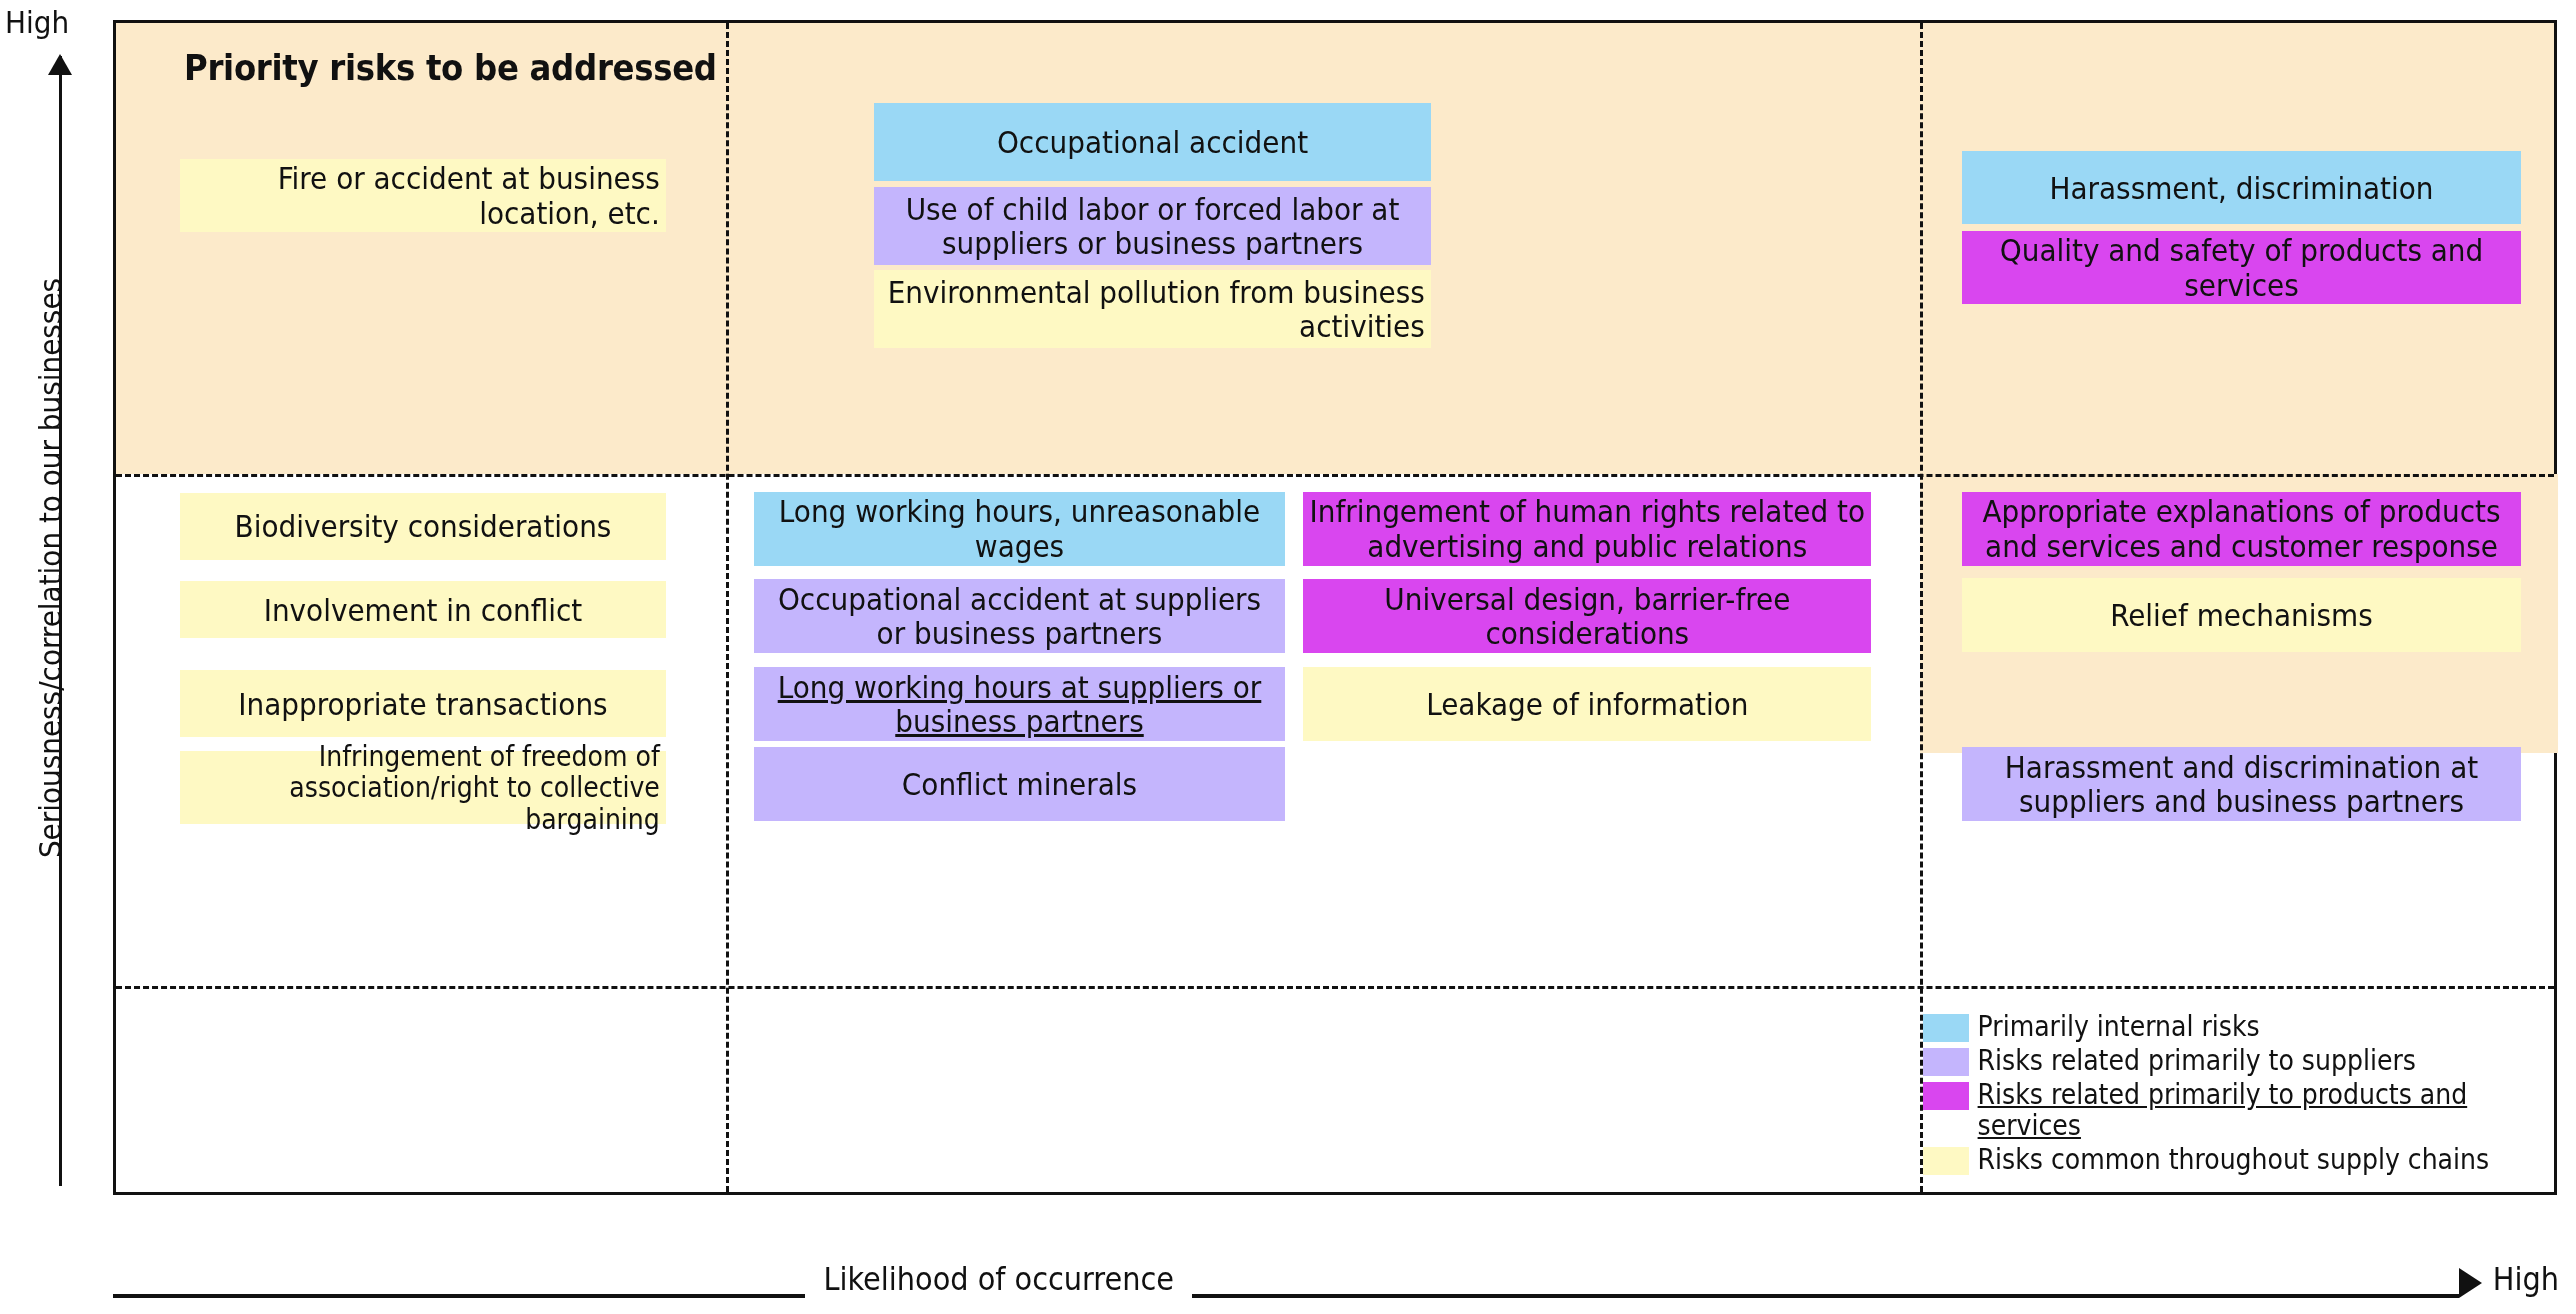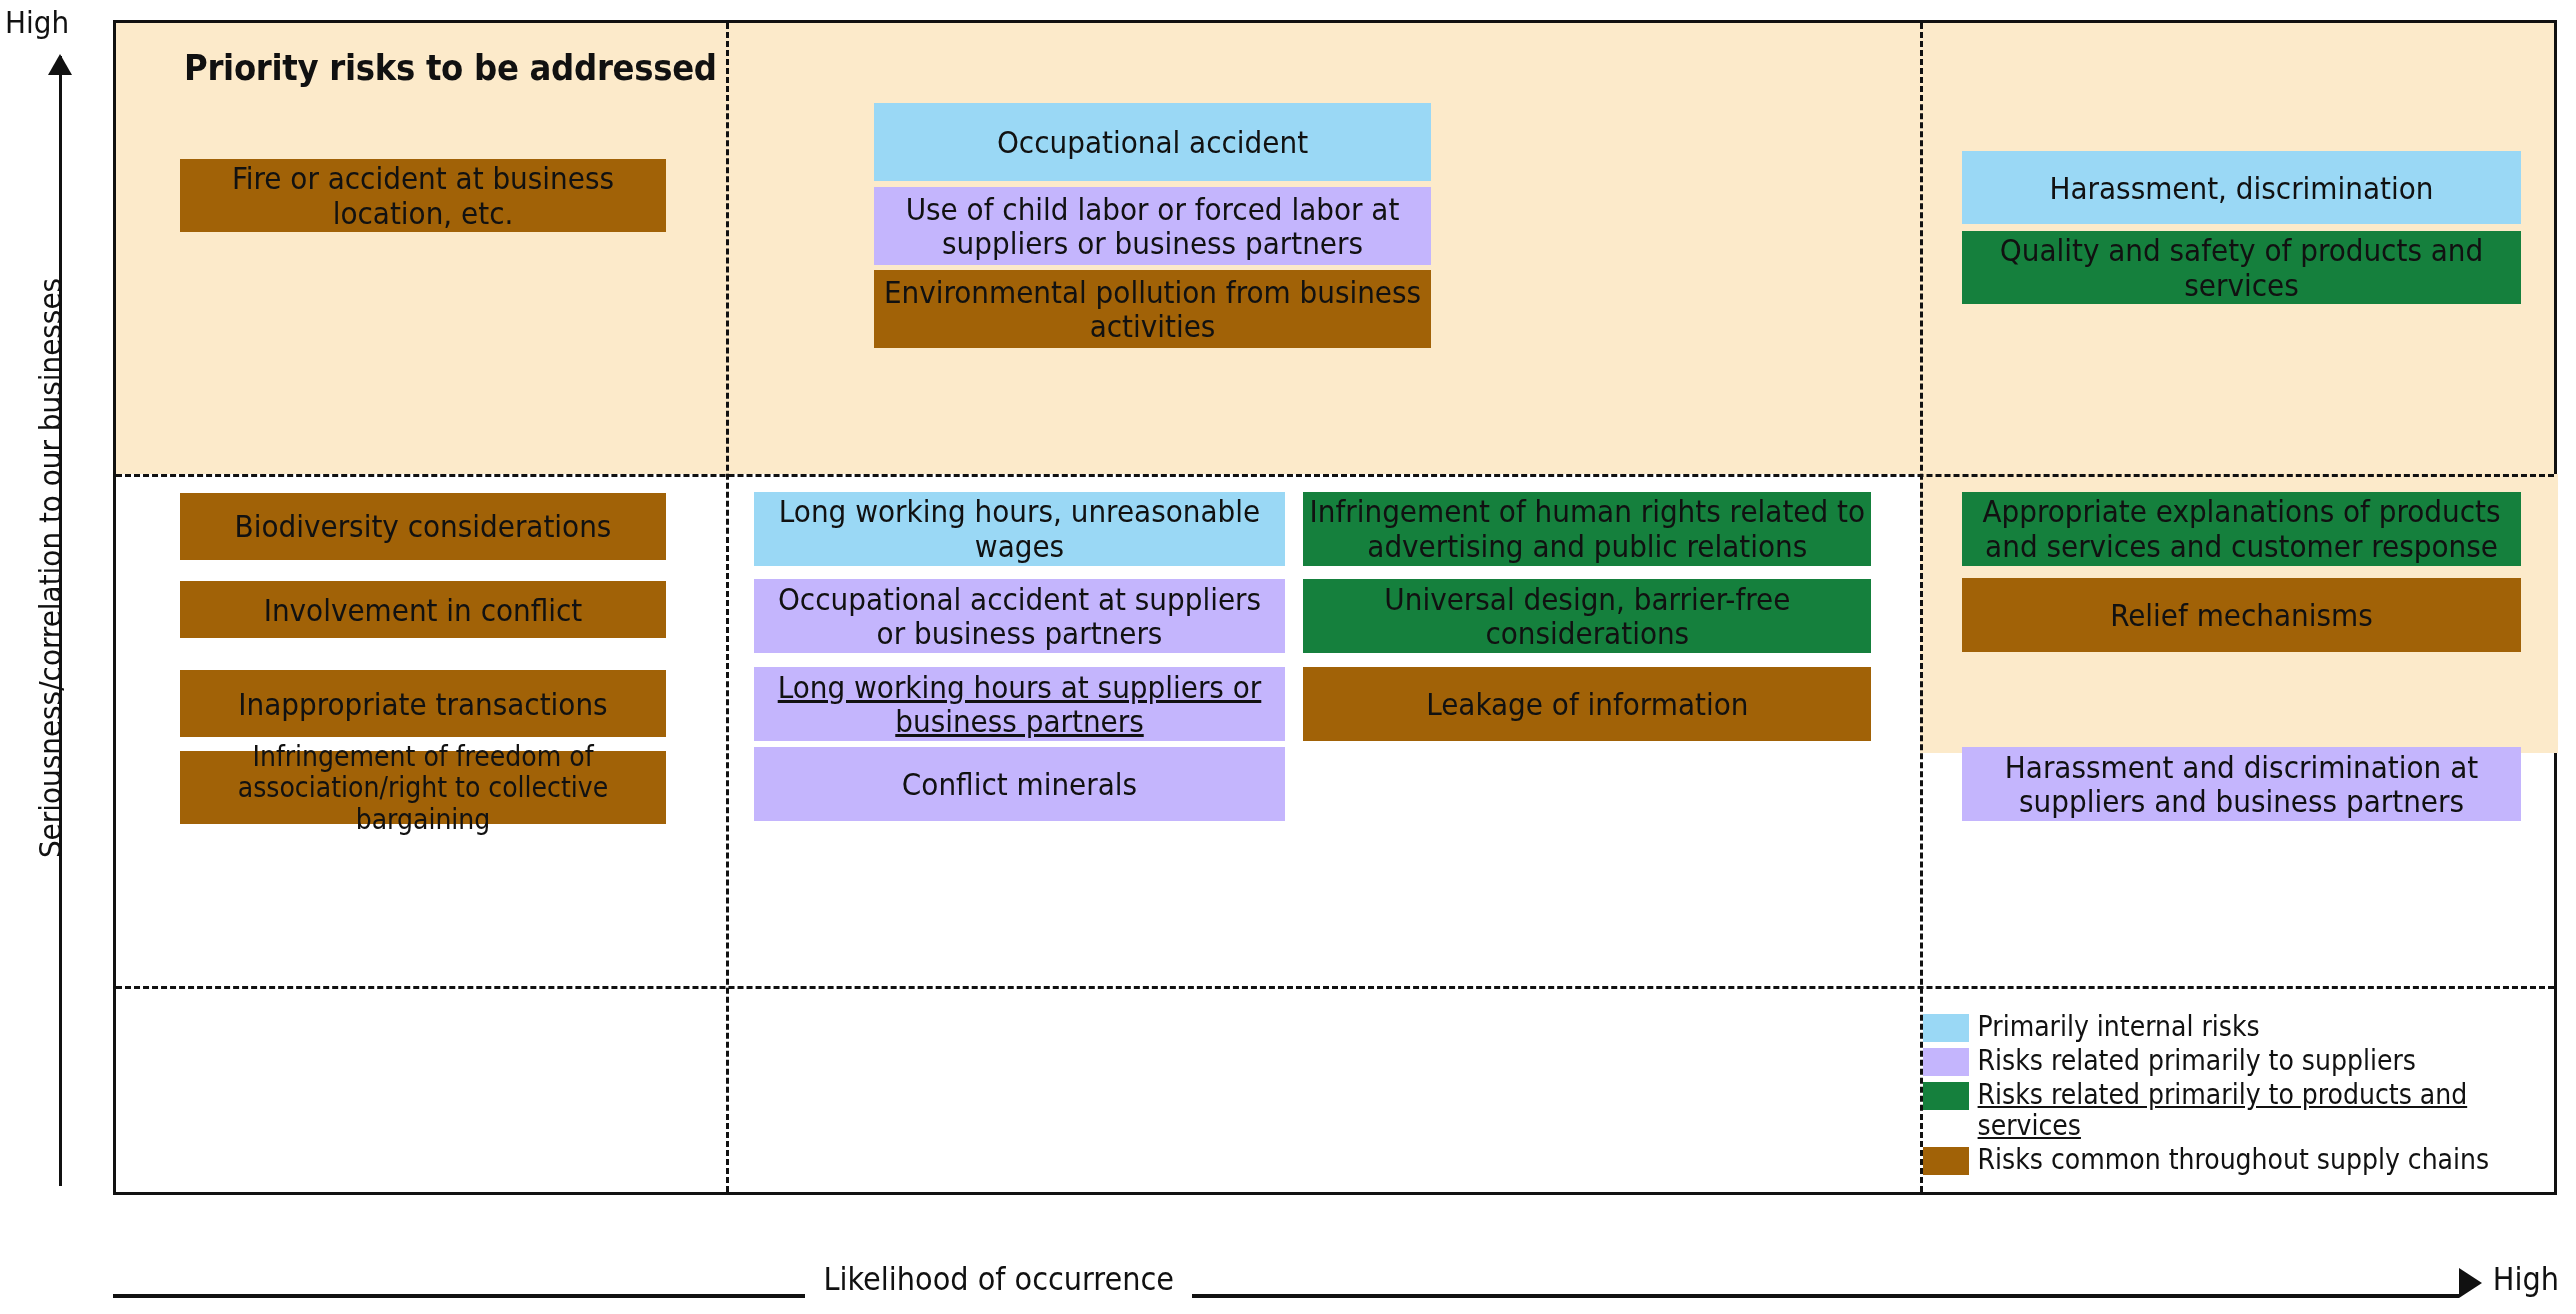--- a/index.html
+++ b/index.html
@@ -36,22 +36,22 @@
   .vdash{position:absolute;top:0;bottom:0;width:0;border-left:3.7px dashed #111;}
 
   
   .cell{position:absolute;box-sizing:border-box;}
 
   .box{box-sizing:border-box;display:flex;align-items:center;justify-content:center;
        text-align:center;color:#111;font-size:31px;line-height:1.12;padding:3.7px 6.2px;}
 
   .c-blue{background:#9AD8F5;}
   .c-green{background:#c4b5fd;}
-  .c-purple{background:#15803d;}
-  .c-orange{background:#a16207;}
+  .c-purple{background:#d946ef;}
+  .c-orange{background:#fef9c3;text-align:right;}
 
   #priority-title{position:absolute;left:68px;top:23.5px;font-size:36px;font-weight:bold;color:#111;
        white-space:nowrap;letter-spacing:-0.3px;}
 
   
   #legend{position:absolute;left:1807px;top:988px;width:618px;}
   .legend-row{display:flex;align-items:flex-start;margin-bottom:2.5px;}
   .legend-swatch{flex:0 0 46px;height:28px;margin-right:8.6px;margin-top:3.1px;}
   .legend-label{font-size:28px;line-height:1.12;color:#111;}
 </style>

